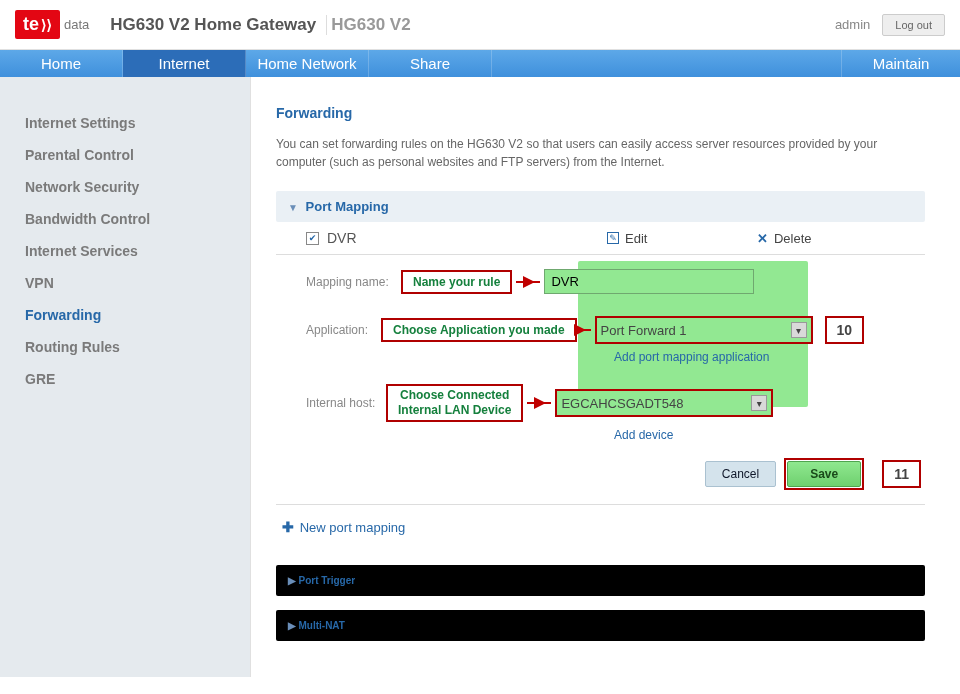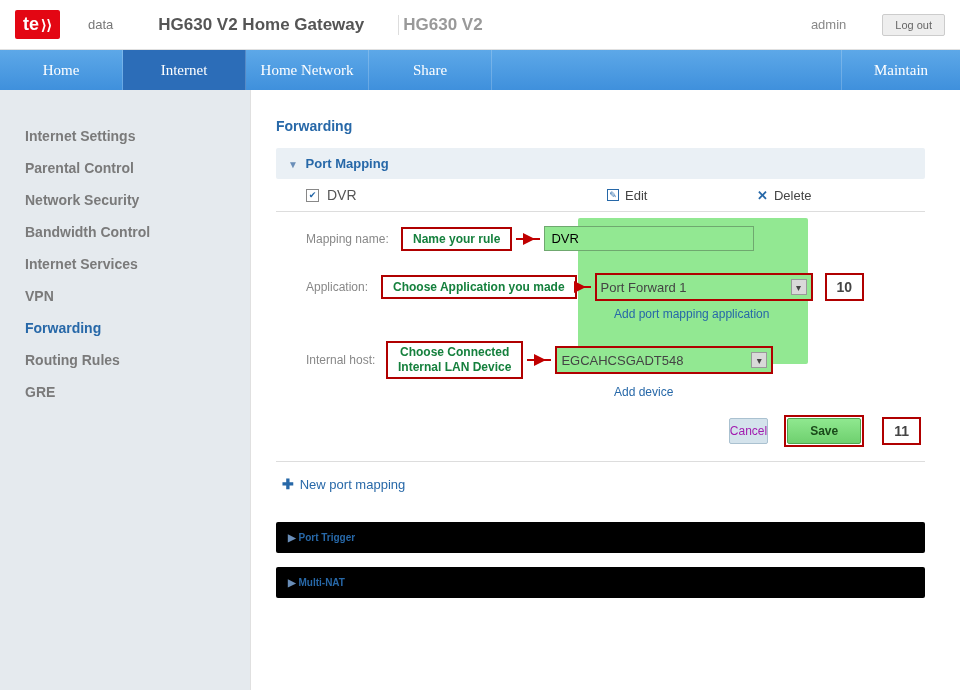--- a/index.html
+++ b/index.html
@@ -1,28 +1,28 @@
 <!DOCTYPE html>
 <html><head>
 <meta charset="utf-8">
 <style>
   * { box-sizing: border-box; margin: 0; padding: 0; }
   body { font-family: Arial, sans-serif; font-size: 13px; color: #444; background: #fff; width: 960px; }
   
-  .topbar { display: flex; align-items: center; padding: 8px 15px; border-bottom: 1px solid #e0e0e0; height: 50px; gap: 24px; }
+  .topbar { display: flex; align-items: center; padding: 8px 15px; border-bottom: 1px solid #e0e0e0; height: 50px; }
   .logo { background: #e30613; color: #fff; padding: 4px 8px; font-weight: bold; font-size: 18px; margin-right: 4px; display: flex; align-items: center; border-radius: 2px; }
   .logo-arrows { font-size: 14px; margin-left: 2px; }
   .logo-text { color: #777; font-size: 13px; margin-right: 15px; }
   .device-title { font-size: 17px; color: #555; font-weight: bold; margin-right: 10px; border-left: 1px solid transparent; padding-left: 5px; }
   .device-model { font-size: 17px; color: #999; font-weight: bold; border-left: 1px solid #ddd; padding-left: 4px; }
   .topbar-spacer { flex: 1; }
   .user-label { color: #888; margin-right: 12px; font-size: 13px; }
   .logout-btn { background: #eee; border: 1px solid #ccc; padding: 4px 12px; font-size: 11px; color: #666; cursor: pointer; border-radius: 2px; }
   
-  .navbar { display: flex; background: linear-gradient(#5da8e8, #3f90dc); height: 40px; align-items: stretch; font-family: Liberation Serif, serif; }
+  .navbar { display: flex; background: linear-gradient(#5da8e8, #3f90dc); height: 27px; align-items: stretch; }
   .nav-item { flex: 0 0 123px; display: flex; align-items: center; justify-content: center; color: #fff; font-size: 15px; cursor: pointer; border-right: 1px solid rgba(255,255,255,0.2); }
   .nav-item.active { background: #2c6db8; }
   .nav-spacer { flex: 1; border-right: 1px solid rgba(255,255,255,0.2); }
   .nav-maintain { flex: 0 0 118px; display: flex; align-items: center; justify-content: center; color: #fff; font-size: 15px; cursor: pointer; }
   
   .main { display: flex; min-height: 600px; }
   .sidebar { width: 250px; background: #e5eaee; padding: 30px 10px 20px 25px; }
   .sidebar-item { padding: 8px 0; color: #7a7a7a; font-size: 14px; font-weight: bold; cursor: pointer; }
   .sidebar-item.active { color: #2768a8; }
   
@@ -59,21 +59,21 @@
   
   .input-green { background: #92e892; border: 1px solid #6fa86f; padding: 4px 6px; font-size: 13px; width: 210px; position: relative; z-index: 2; }
   .select-green { background: #92e892; border: 1px solid #6fa86f; padding: 4px 4px; font-size: 13px; width: 218px; position: relative; z-index: 2; display: flex; justify-content: space-between; align-items: center; cursor: pointer; }
   .select-arrow { width: 16px; height: 16px; background: #d9d9d9; border: 1px solid #999; font-size: 10px; display: flex; align-items: center; justify-content: center; }
   
   .link-blue { color: #2768a8; font-size: 12px; cursor: pointer; }
   
   .step-box { border: 2px solid #b00000; background: #fff; padding: 4px 10px; font-weight: bold; font-size: 14px; margin-left: 12px; z-index: 2; position: relative; }
   
   .btn-row { display: flex; justify-content: flex-end; align-items: center; padding: 8px 4px 14px; border-bottom: 1px solid #ddd; margin-top: 8px; }
-  .btn-cancel { background: #d4e3ec; border: 1px solid #aac1d0; padding: 5px 0; font-size: 12px; color: #a21caf; cursor: pointer; border-radius: 2px; margin-right: 16px; }
+  .btn-cancel { background: #d4e3ec; border: 1px solid #aac1d0; padding: 5px 16px; font-size: 12px; color: #0f172a; cursor: pointer; border-radius: 2px; margin-right: 8px; }
   .btn-save { background: linear-gradient(#8fe88f, #6fd06f); border: 1px solid #4fa54f; padding: 5px 22px; font-size: 12px; font-weight: bold; color: #1a4a1a; cursor: pointer; border-radius: 2px; }
   .save-wrap { border: 2px solid #b00000; padding: 1px; display: inline-block; margin-right: 12px; }
   
   .new-mapping { color: #2768a8; font-size: 13px; padding: 14px 0 30px 6px; cursor: pointer; display: flex; align-items: center; }
   .plus-icon { color: #2768a8; font-weight: bold; margin-right: 6px; font-size: 14px; }
   
   .section-closed { background: #000000; padding: 10px 12px; color: #2768a8; font-size: 10px; font-weight: bold; margin-bottom: 14px; cursor: pointer; border-radius: 2px; }
   
   .green-bg-box { position: absolute; background: #92e892; border-radius: 2px; z-index: 0; }
 </style>
@@ -110,20 +110,21 @@
     <div class="sidebar-item">Bandwidth Control</div>
     <div class="sidebar-item">Internet Services</div>
     <div class="sidebar-item">VPN</div>
     <div class="sidebar-item active">Forwarding</div>
     <div class="sidebar-item">Routing Rules</div>
     <div class="sidebar-item">GRE</div>
   </div>
 
   <div class="content">
     <div class="page-title">Forwarding</div>
+    <div class="page-desc">You can set forwarding rules on the HG630 V2 so that users can easily access server resources provided by your computer (such as personal websites and FTP servers) from the Internet.</div>
 
     <div class="section-header">
       <span class="tri tri-down">▼</span>
       <span>Port Mapping</span>
     </div>
 
 
     <div class="rule-row">
       <div class="checkbox-box">✔</div>
       <div class="rule-name">DVR</div>

